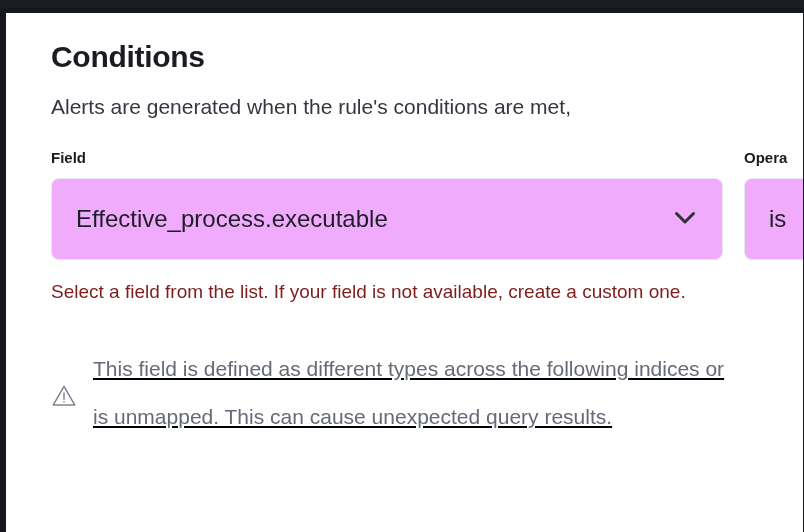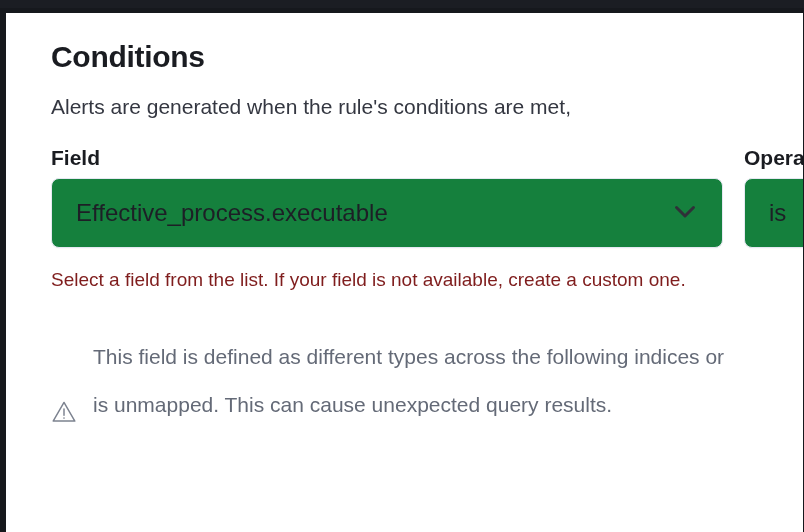--- a/index.html
+++ b/index.html
@@ -74,33 +74,33 @@
     flex: 0 0 672px;
   }
 
   .col-operator {
     width: 230px;
     flex: 0 0 230px;
     margin-left: 21px;
   }
 
   .field-label {
-    font-size: 21px;
+    font-size: 15px;
     line-height: 20px;
     font-weight: bold;
     color: #1a1c21;
     padding-bottom: 10px;
     white-space: nowrap;
   }
 
   .select-box {
     position: relative;
     box-sizing: border-box;
-    height: 70px;
-    background: #15803d;
+    height: 82px;
+    background: #f0abfc;
     border: 1px solid #e6e8f2;
     border-radius: 8px;
     display: flex;
     align-items: center;
     padding: 0 20px 0 24px;
     box-shadow: 0 1px 0 rgba(152,162,179,0.06);
   }
 
   .select-value {
     font-size: 24px;
@@ -121,22 +121,23 @@
     padding-top: 17px;
     font-size: 19px;
     line-height: 30px;
     color: #7f1d1d;
     max-width: 640px;
   }
 
   .warning-block {
     padding-top: 38px;
     display: flex;
-    align-items: flex-end;
+    align-items: center;
     max-width: 690px;
+    text-decoration: underline;
   }
 
   .warn-icon {
     flex: 0 0 auto;
     margin-top: 9px;
     margin-right: 16px;
   }
 
   .warning-text {
     font-size: 21px;

